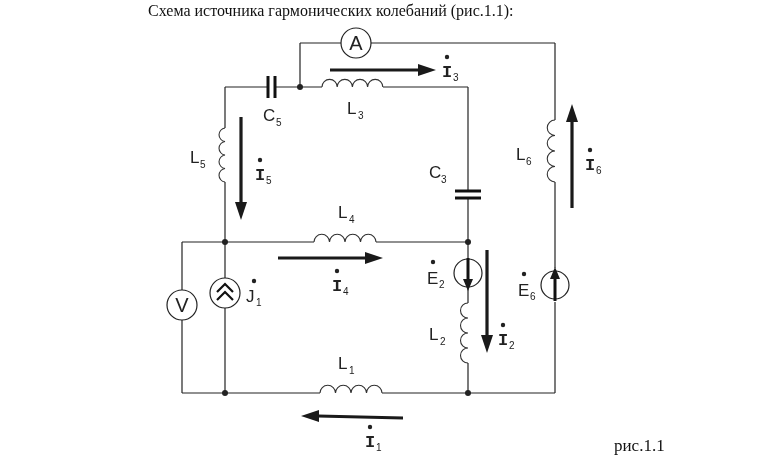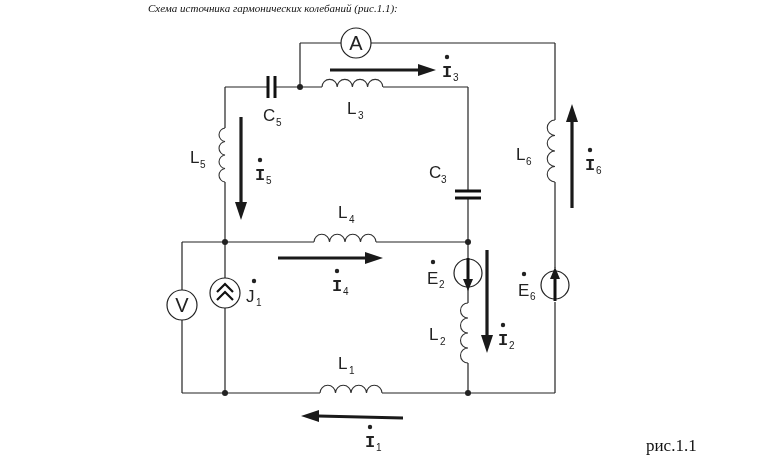--- a/index.html
+++ b/index.html
@@ -1,22 +1,22 @@
 <!DOCTYPE html>
 <html><head>
   <meta charset="utf-8">
   <style>
     html, body { margin: 0; padding: 0; background: #ffffff; }
     body { width: 774px; height: 463px; position: relative; overflow: hidden; }
     .caption {
       position: absolute; left: 148px; top: 2px;
-      font-family: "Liberation Serif", serif; font-size: 11px; color: #111; font-style: italic;
+      font-family: "Liberation Serif", serif; font-size: 16px; color: #111;
     }
     .figlabel {
-      position: absolute; left: 646px; top: 436px;
+      position: absolute; left: 614px; top: 436px;
       font-family: "Liberation Serif", serif; font-size: 17px; color: #111;
     }
     svg { position: absolute; left: 0; top: 0; }
     .w { stroke: #222; stroke-width: 1.2; fill: none; }
     .coil { stroke: #333; stroke-width: 1.1; fill: none; }
     .cap { stroke: #111; stroke-width: 3; }
     .arrow { stroke: #1a1a1a; stroke-width: 3.2; fill: none; }
     .head { fill: #1a1a1a; }
     .dot { fill: #222; }
     .meter { stroke: #222; stroke-width: 1.2; fill: #fff; }

